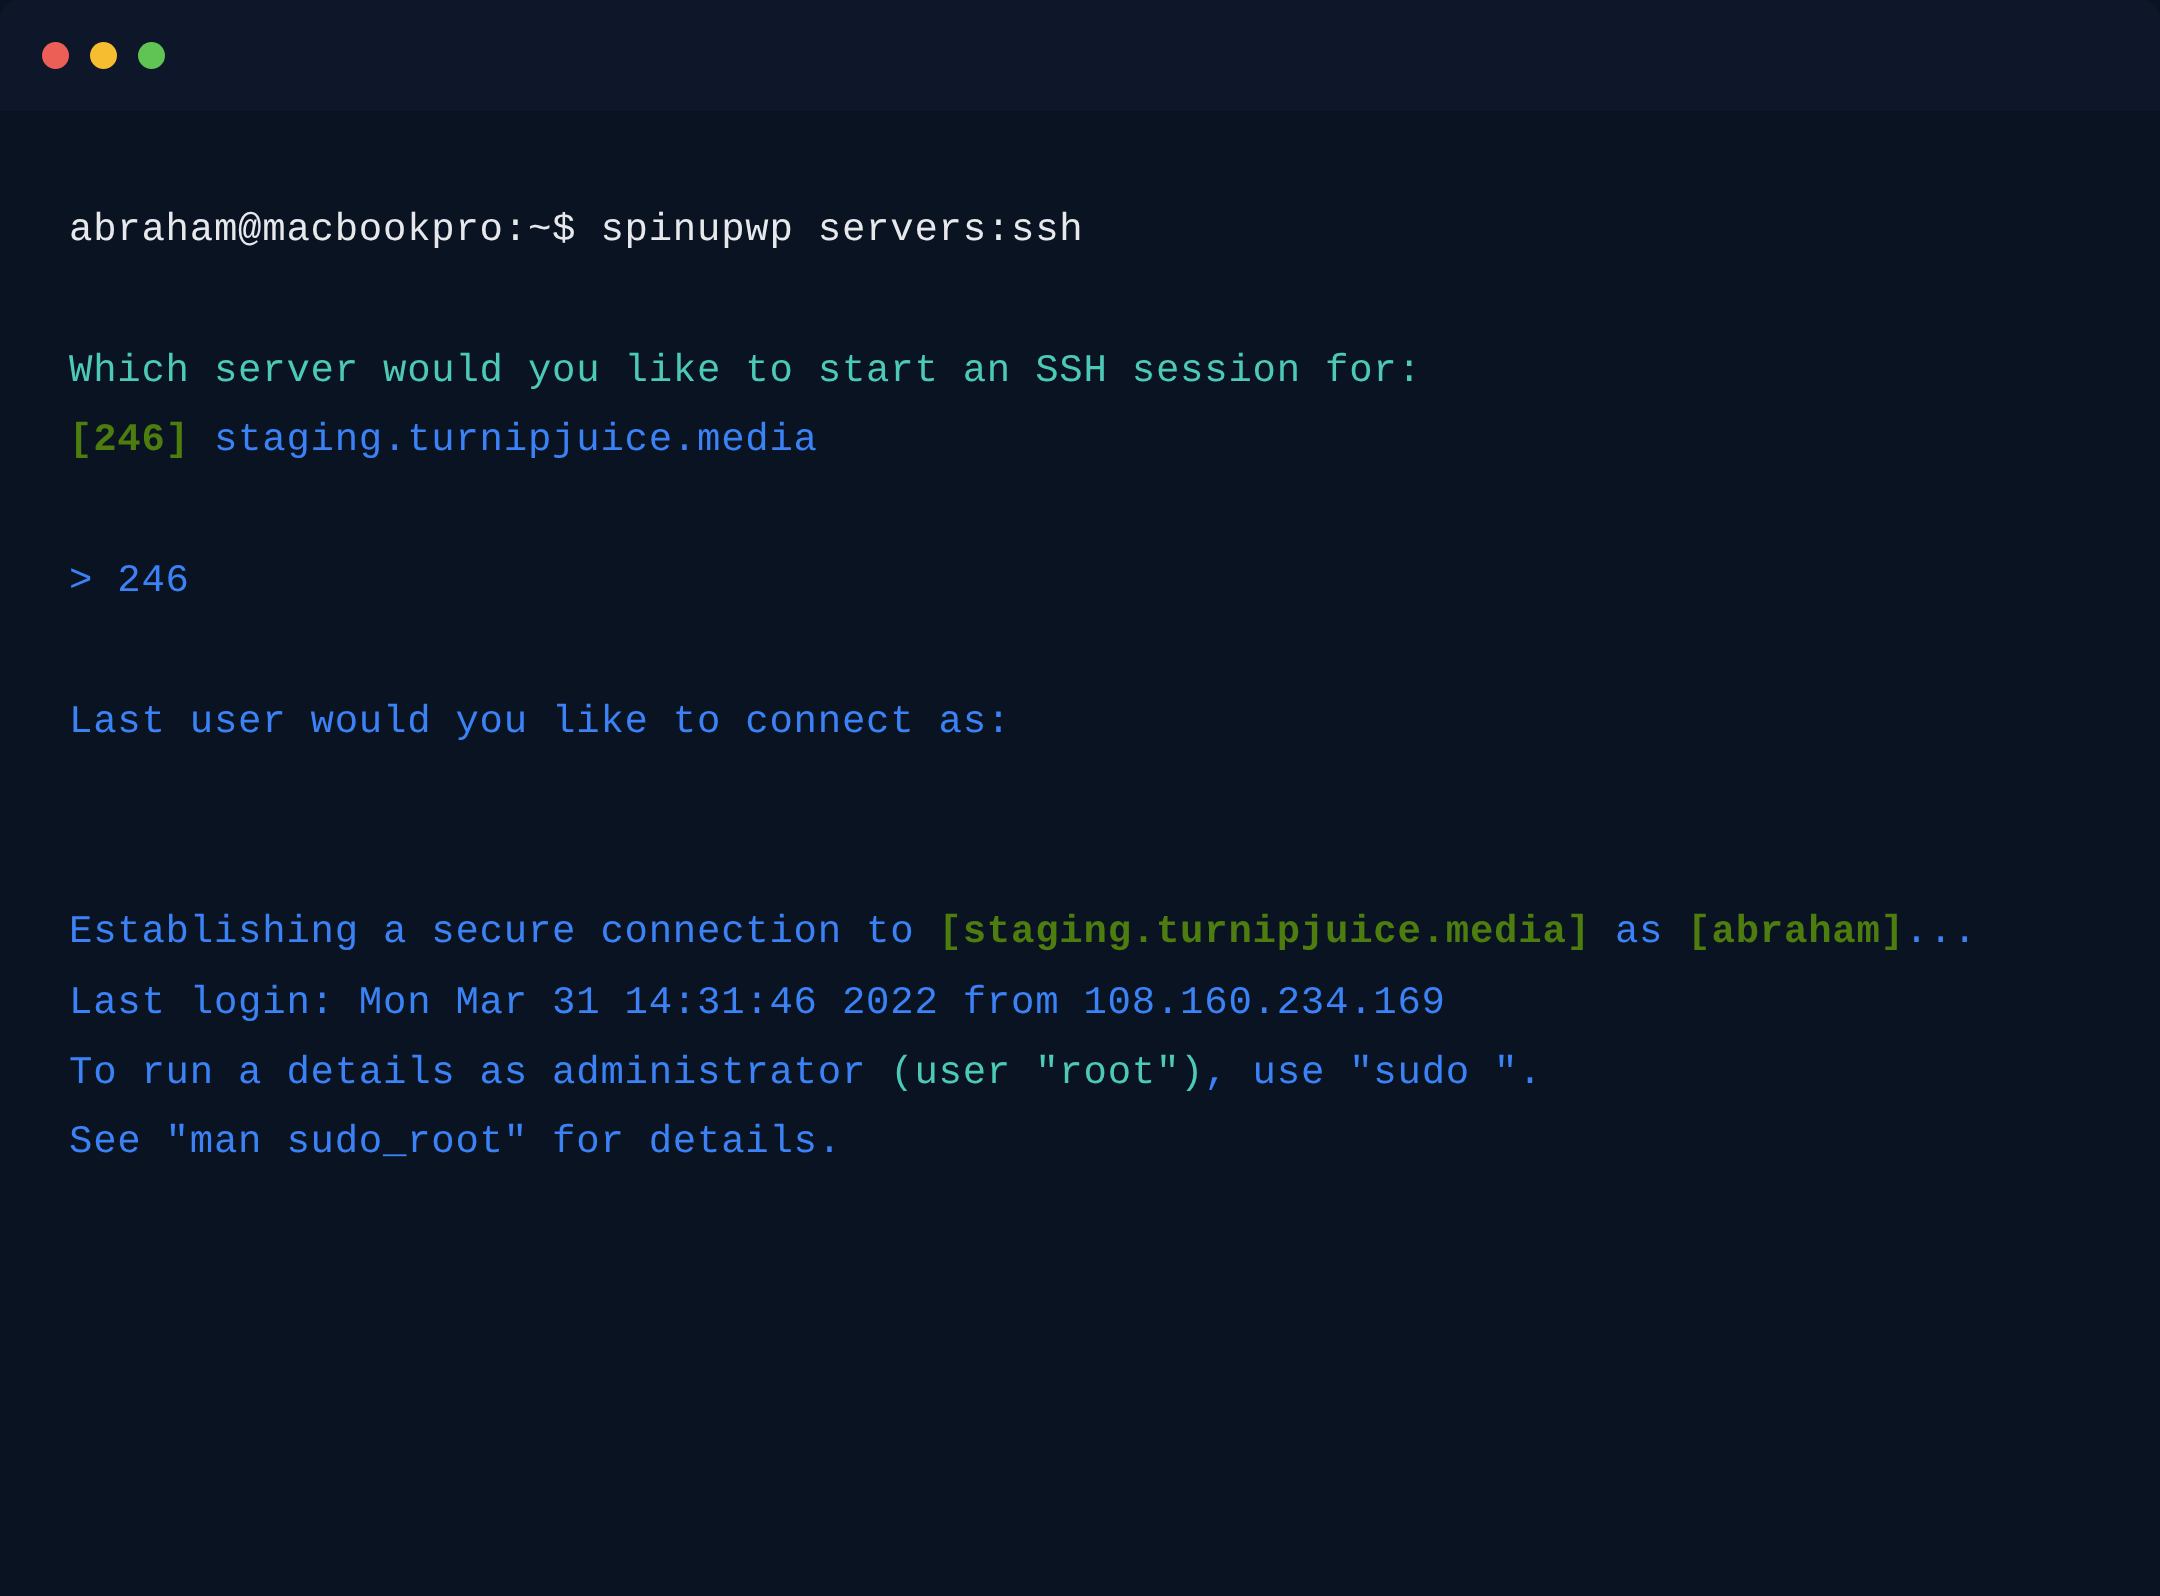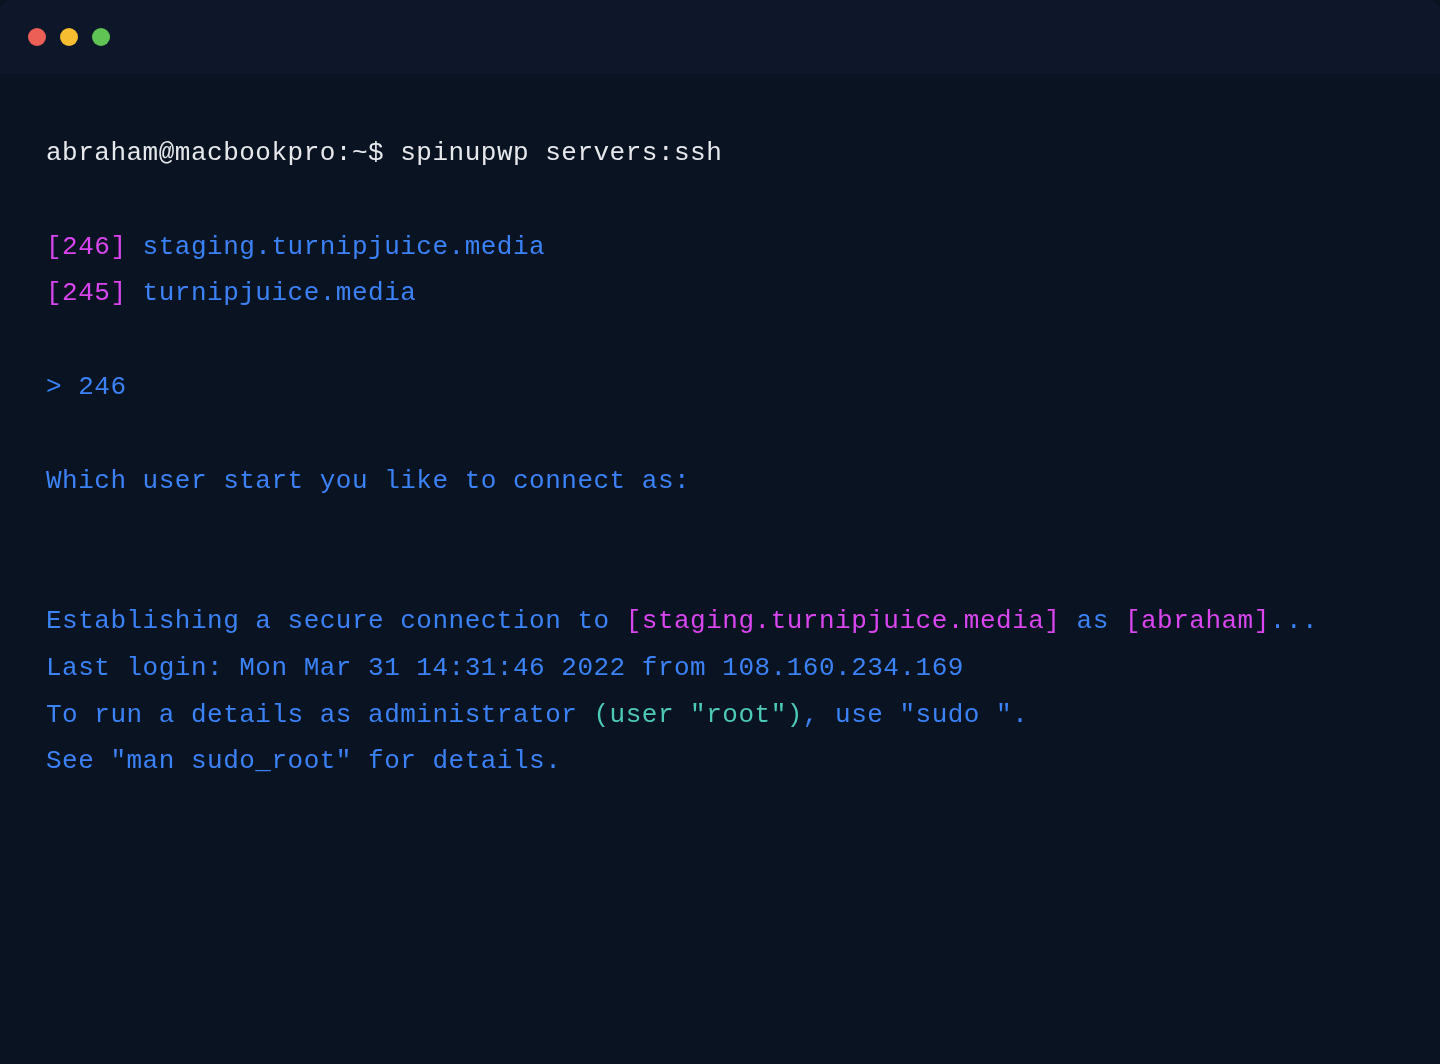--- a/index.html
+++ b/index.html
@@ -43,21 +43,21 @@
       line-height: 1.8;
       color: #e6e8ec;
       letter-spacing: 0.5px;
       font-weight: 400;
     }
     .line {
       white-space: pre-wrap;
     }
     .prompt-text { color: #e6e8ec; }
     .teal { color: #4cc9b7; }
-    .magenta { color: #d946ef; }
+    .magenta { color: #4d7c0f; font-weight: bold; }
     .white { color: #3b82f6; }
     .blank-line {
       height: 1.8em;
     }
   </style>
 </head>
 <body>
 
 <div class="terminal-window">
   <div class="titlebar">
@@ -65,32 +65,32 @@
     <div class="traffic-light minimize"></div>
     <div class="traffic-light zoom"></div>
   </div>
 
   <div class="terminal-content">
 
     <div class="line"><span class="prompt-text">abraham@macbookpro:~$ </span><span class="prompt-text">spinupwp servers:ssh</span></div>
 
     <div class="blank-line"></div>
 
+    <div class="line teal">Which server would you like to start an SSH session for:</div>
 
     <div class="line"><span class="magenta">[246]</span><span class="white"> staging.turnipjuice.media</span></div>
 
-    <div class="line"><span class="magenta">[245]</span><span class="white"> turnipjuice.media</span></div>
 
     <div class="blank-line"></div>
 
     <div class="line white">&gt; 246</div>
 
     <div class="blank-line"></div>
 
-    <div class="line white">Which user start you like to connect as:</div>
+    <div class="line white">Last user would you like to connect as:</div>
 
     <div class="blank-line"></div>
 
 
     <div class="blank-line"></div>
 
     <div class="line"><span class="white">Establishing a secure connection to </span><span class="magenta">[staging.turnipjuice.media]</span><span class="white"> as </span><span class="magenta">[abraham]</span><span class="white">...</span></div>
 
     <div class="line white">Last login: Mon Mar 31 14:31:46 2022 from 108.160.234.169</div>
 

